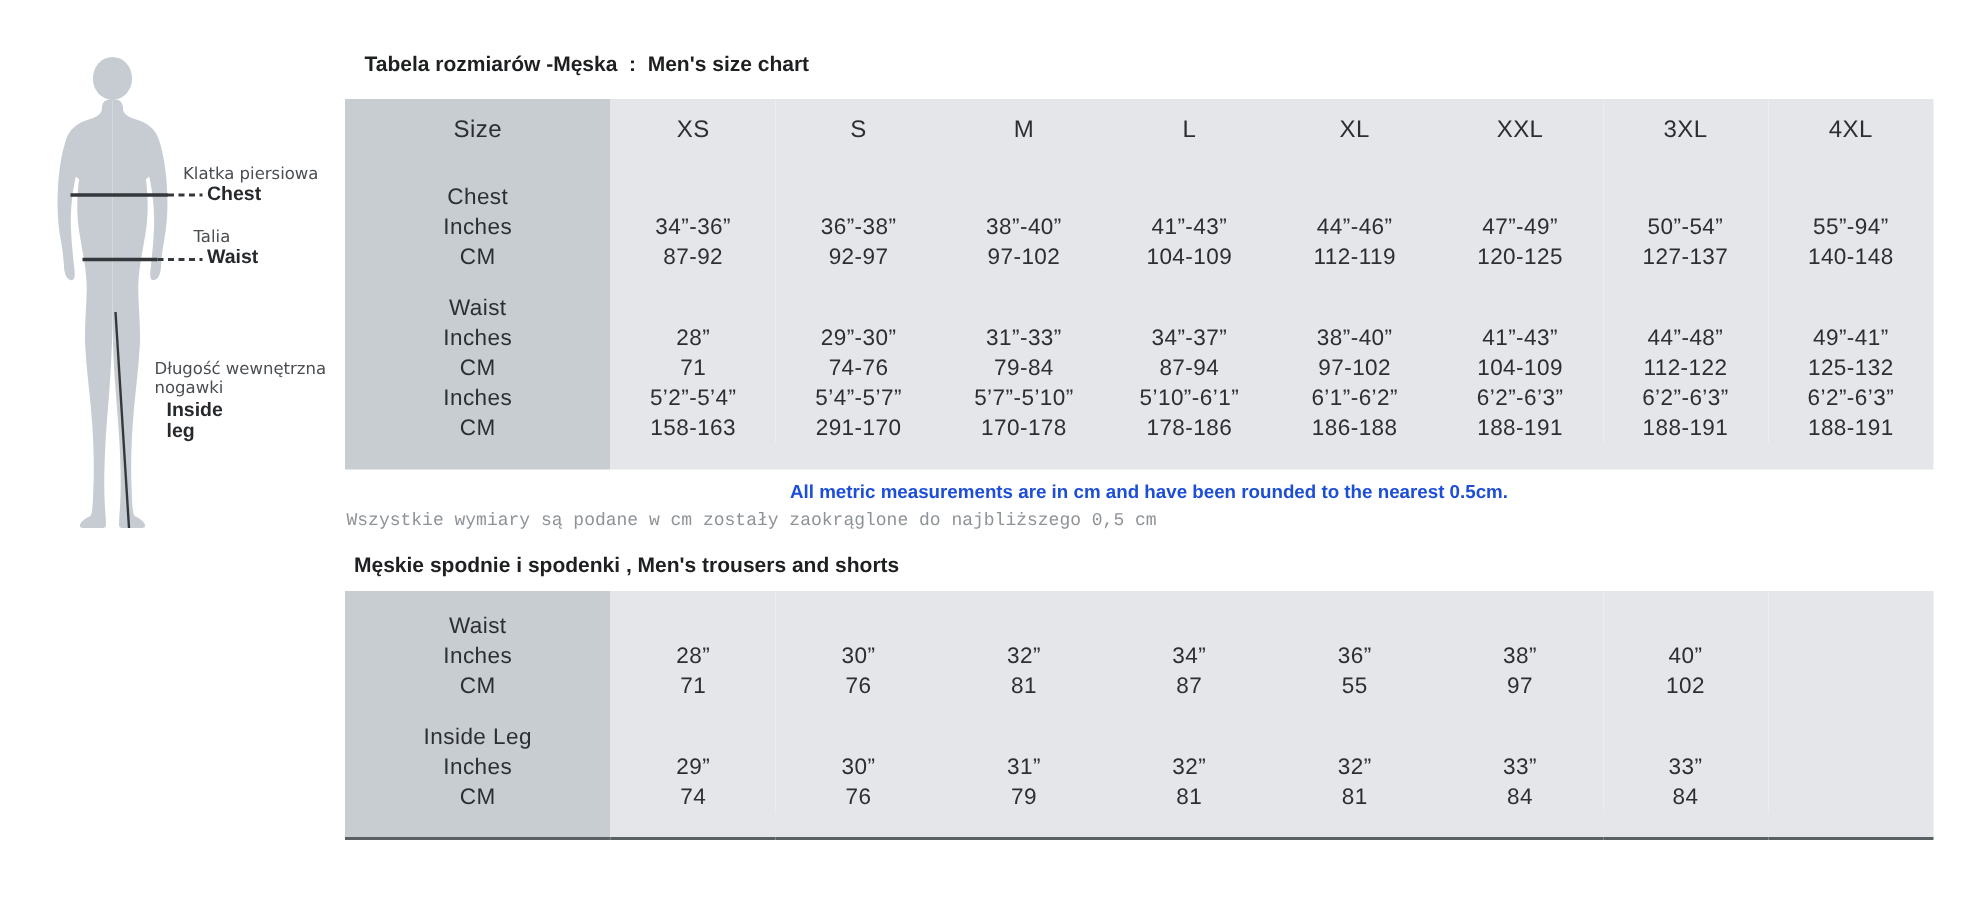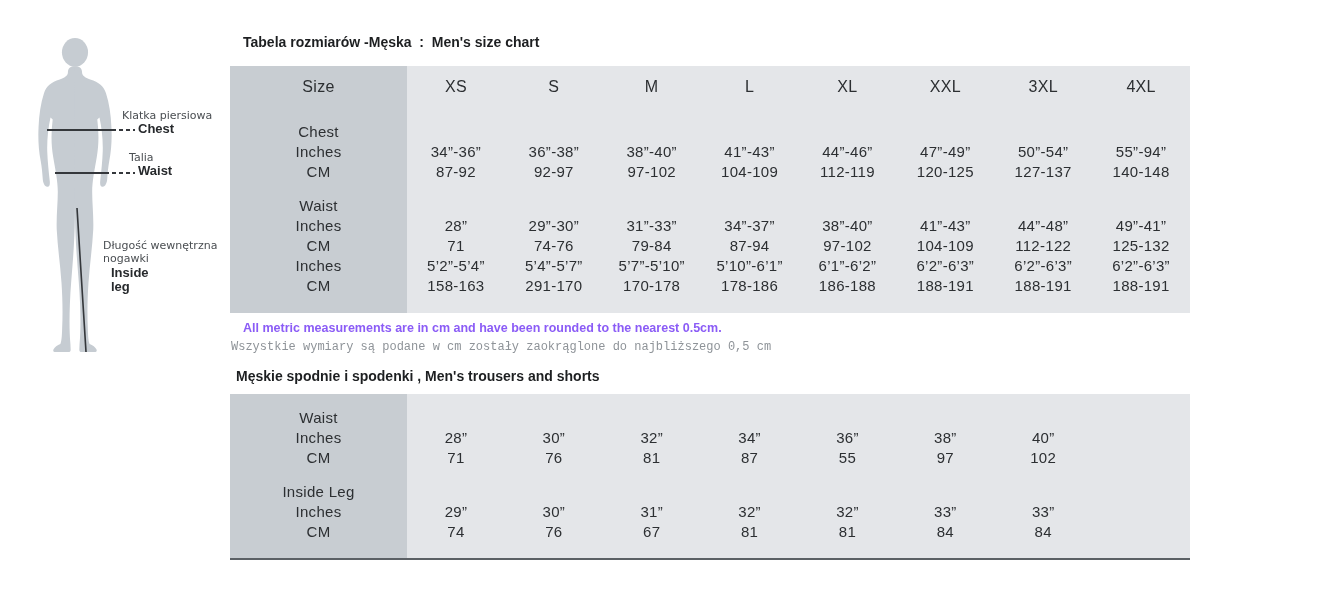--- a/index.html
+++ b/index.html
@@ -11,31 +11,31 @@
   .figure-area svg { position:absolute; left:0; top:0; }
   .fig-label-pl { position:absolute; font-family:"DejaVu Sans", sans-serif; font-size:11px; color:#4a4e52; line-height:13px; }
   .fig-label-en { position:absolute; font-family:"Liberation Sans", sans-serif; font-weight:bold; font-size:13px; color:#26292c; line-height:14px; }
 
   
   .content { position:absolute; left:191px; top:33px; width:1059px;margin-left:39px; }
   .chart-title { font-size:14px; font-weight:bold; color:#1d1f21; line-height:18px; white-space:pre; }
   .title1 { margin:0 0 15px 13px; }
   .title2 { margin:12px 0 8px 6px; line-height:19px; }
 
-  table.size-table { width:960px; border-collapse:collapse; table-layout:fixed; }
+  table.size-table { width:1059px; border-collapse:collapse; table-layout:fixed; }
   table.size-table td { text-align:center; vertical-align:middle; color:#2c2f32; letter-spacing:0.3px; }
   .lcell { background:#c8cdd2; }
   .vcell { background:#e4e6e9; }
   tr.hdr td { height:42px; font-size:16px; }
   tr.gname td { padding-top:13px; font-size:15px; line-height:21px; }
   tr.unit td { font-size:15px; line-height:20px; }
   tr.spacer td { height:17px; }
   #table2-el { border-bottom:2px solid #5b6065; }
 
-  .footnote-en { margin:8px 0 0 13px; font-size:12.5px; font-weight:bold; color:#8b5cf6; line-height:15px; }
+  .footnote-en { margin:8px 0 0 13px; font-size:12.5px; font-weight:bold; color:#1d4ed8; line-height:15px;text-align:center; }
   .footnote-pl { margin:4px 0 0 1px; font-family:Liberation Mono, monospace; font-size:12px; color:#8e9398; line-height:15px; }
 </style>
 </head>
 <body>
 
 <div class="canvas">
 
   <div class="figure-area">
     <svg width="215" height="340" viewBox="0 0 215 340">
       <g transform="translate(-5.5,5.5) scale(1.088,0.989)" fill="#c6ccd2">
@@ -251,21 +251,21 @@
             <td class="vcell">32”</td>
             <td class="vcell">32”</td>
             <td class="vcell">33”</td>
             <td class="vcell">33”</td>
             <td class="vcell"></td>
           </tr>
           <tr class="unit">
             <td class="lcell">CM</td>
             <td class="vcell">74</td>
             <td class="vcell">76</td>
-            <td class="vcell">67</td>
+            <td class="vcell">79</td>
             <td class="vcell">81</td>
             <td class="vcell">81</td>
             <td class="vcell">84</td>
             <td class="vcell">84</td>
             <td class="vcell"></td>
           </tr>
           <tr class="spacer">
             <td class="lcell"></td>
             <td class="vcell" colspan="8"></td>
           </tr>

